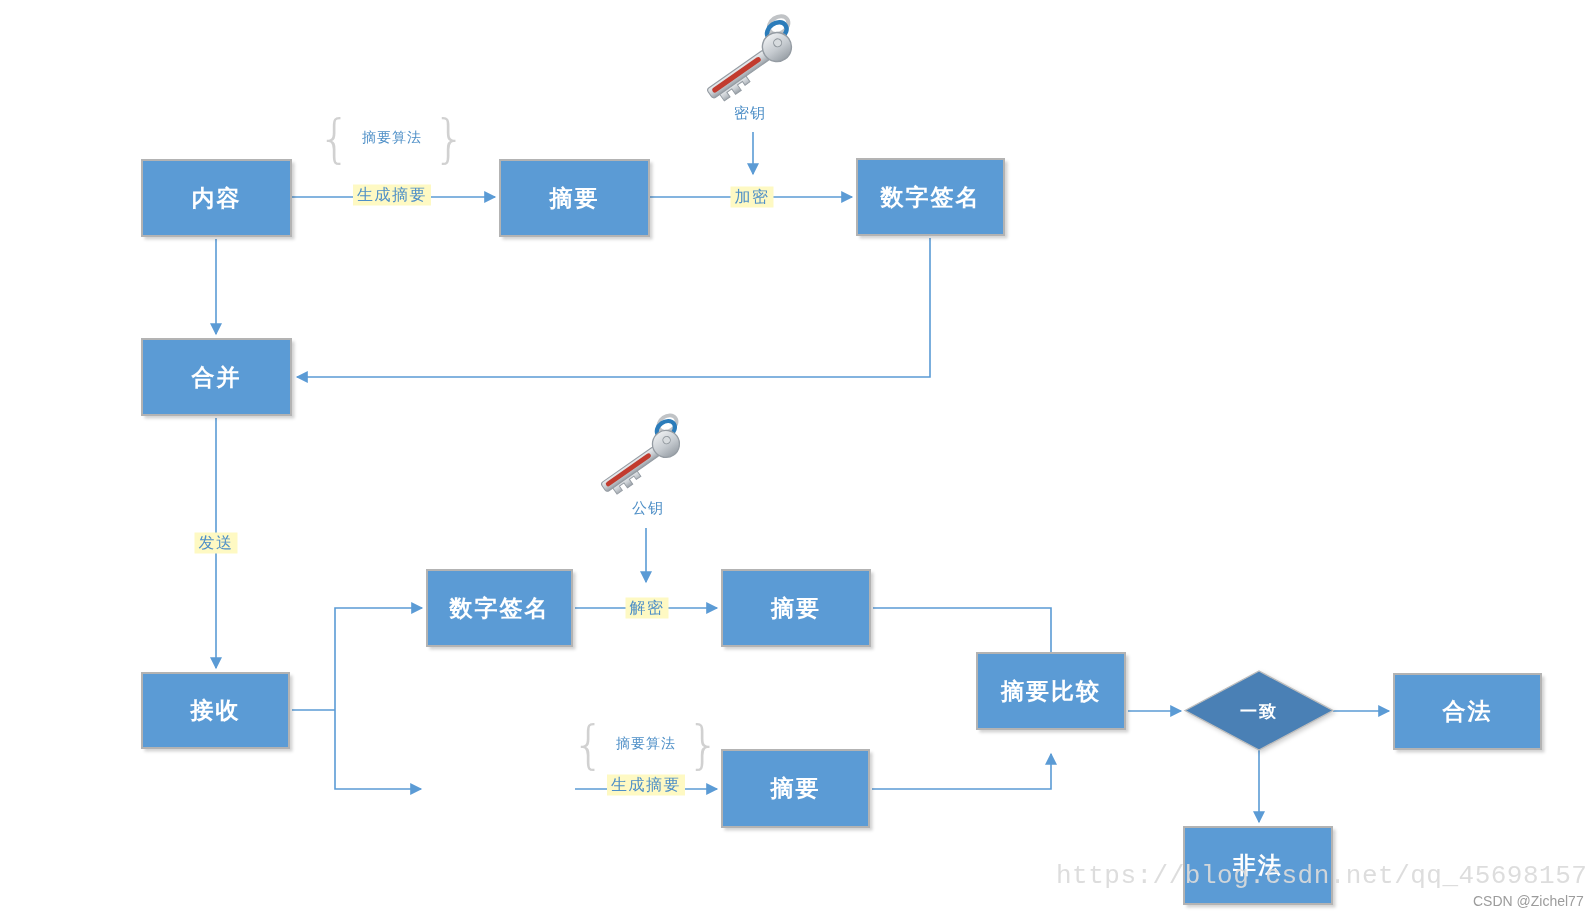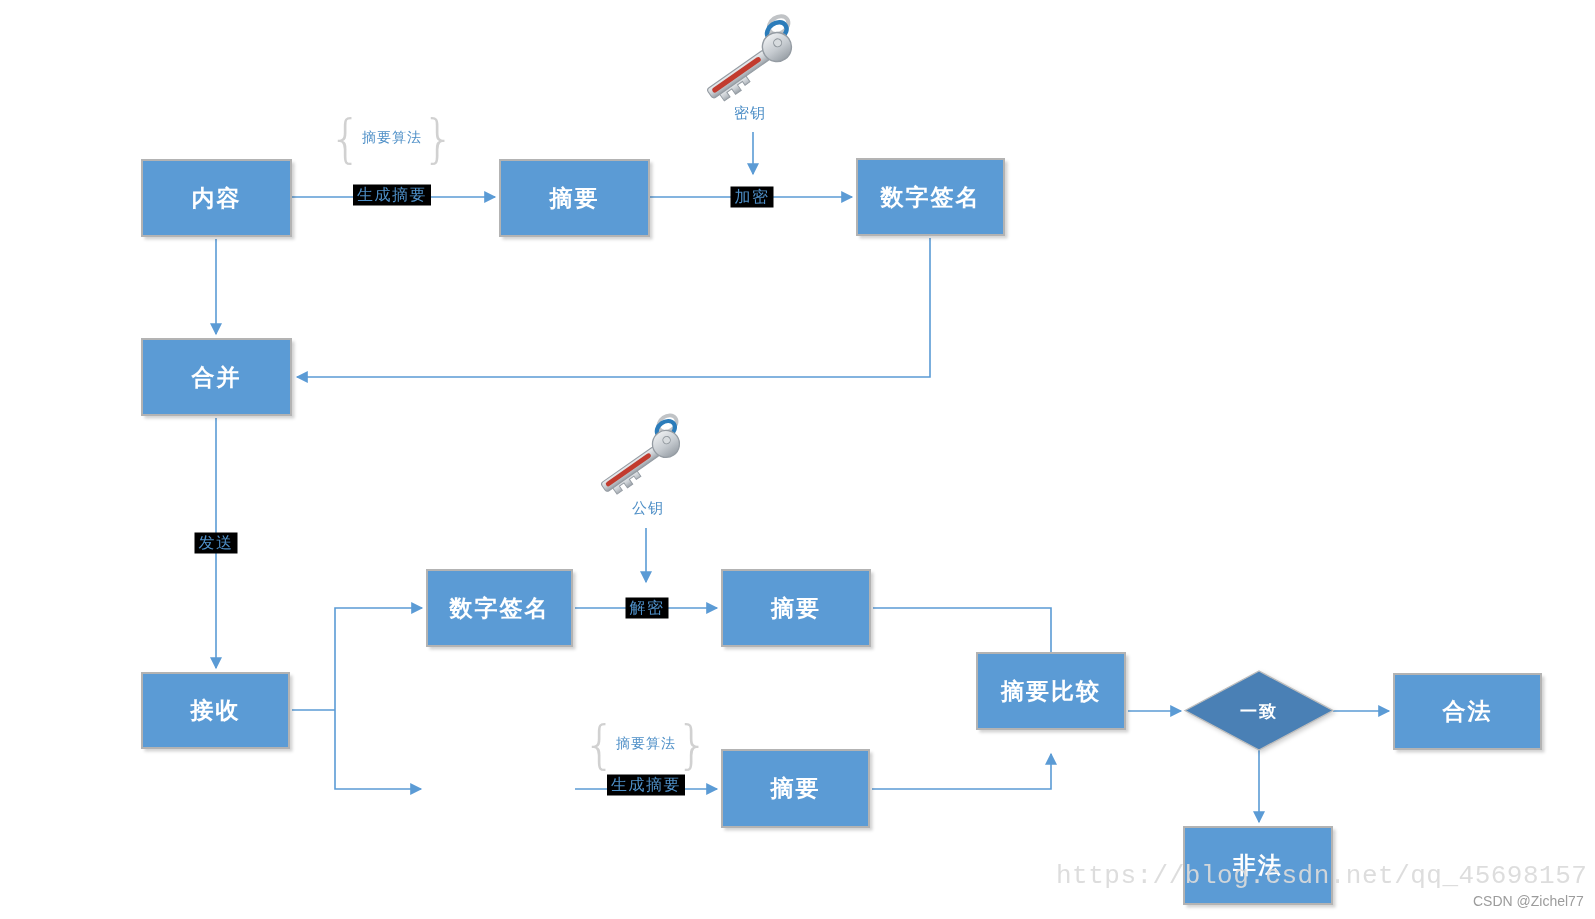--- a/index.html
+++ b/index.html
@@ -14,39 +14,39 @@
     box-shadow:2.5px 2.5px 3px rgba(0,0,0,0.18);
     color:#ffffff;font-weight:bold;font-size:23px;letter-spacing:2px;
     display:flex;align-items:center;justify-content:center;white-space:nowrap;text-align:right;
   }
   .diamond-label{
     position:absolute;transform:translate(-50%,-50%);
     color:#fff;font-weight:bold;font-size:17px;letter-spacing:2px;white-space:nowrap;
   }
   .edge-label{
     position:absolute;transform:translate(-50%,-50%);
-    background:#000000;padding:0 4px;
+    background:#fef9c3;padding:0 4px;
     color:var(--edge-label-text,#4e8fc7);
     font-size:16px;letter-spacing:1.5px;white-space:nowrap;
   }
   .key-label{
     position:absolute;transform:translate(-50%,-50%);
     color:var(--edge-label-text,#4e8fc7);
     font-size:15px;letter-spacing:1px;white-space:nowrap;
   }
   .annotation{
     position:absolute;transform:translate(-50%,-50%);
     display:flex;align-items:center;white-space:nowrap;
   }
   .annotation .brace{
     color:var(--brace,#c9c9c9);font-size:52px;font-weight:100;line-height:1;
     font-family:"DejaVu Sans",sans-serif;opacity:.85;
   }
   .annotation .ann-text{
-    color:var(--edge-label-text,#4e8fc7);font-size:14px;margin:0 0;letter-spacing:1px;
+    color:var(--edge-label-text,#4e8fc7);font-size:14px;margin:0 11px;letter-spacing:1px;
   }
   #watermark{
     position:absolute;left:1056px;top:862px;z-index:50;
     color:var(--watermark-text,#dbdbdb);font-size:26px;line-height:1.1;letter-spacing:0.5px;
     opacity:0.92;white-space:nowrap;font-family:Liberation Mono, monospace;
   }
   #author{
     position:absolute;left:1473px;top:893px;z-index:50;
     color:var(--author-text,#9c9c9c);font-size:14px;white-space:nowrap;
   }

